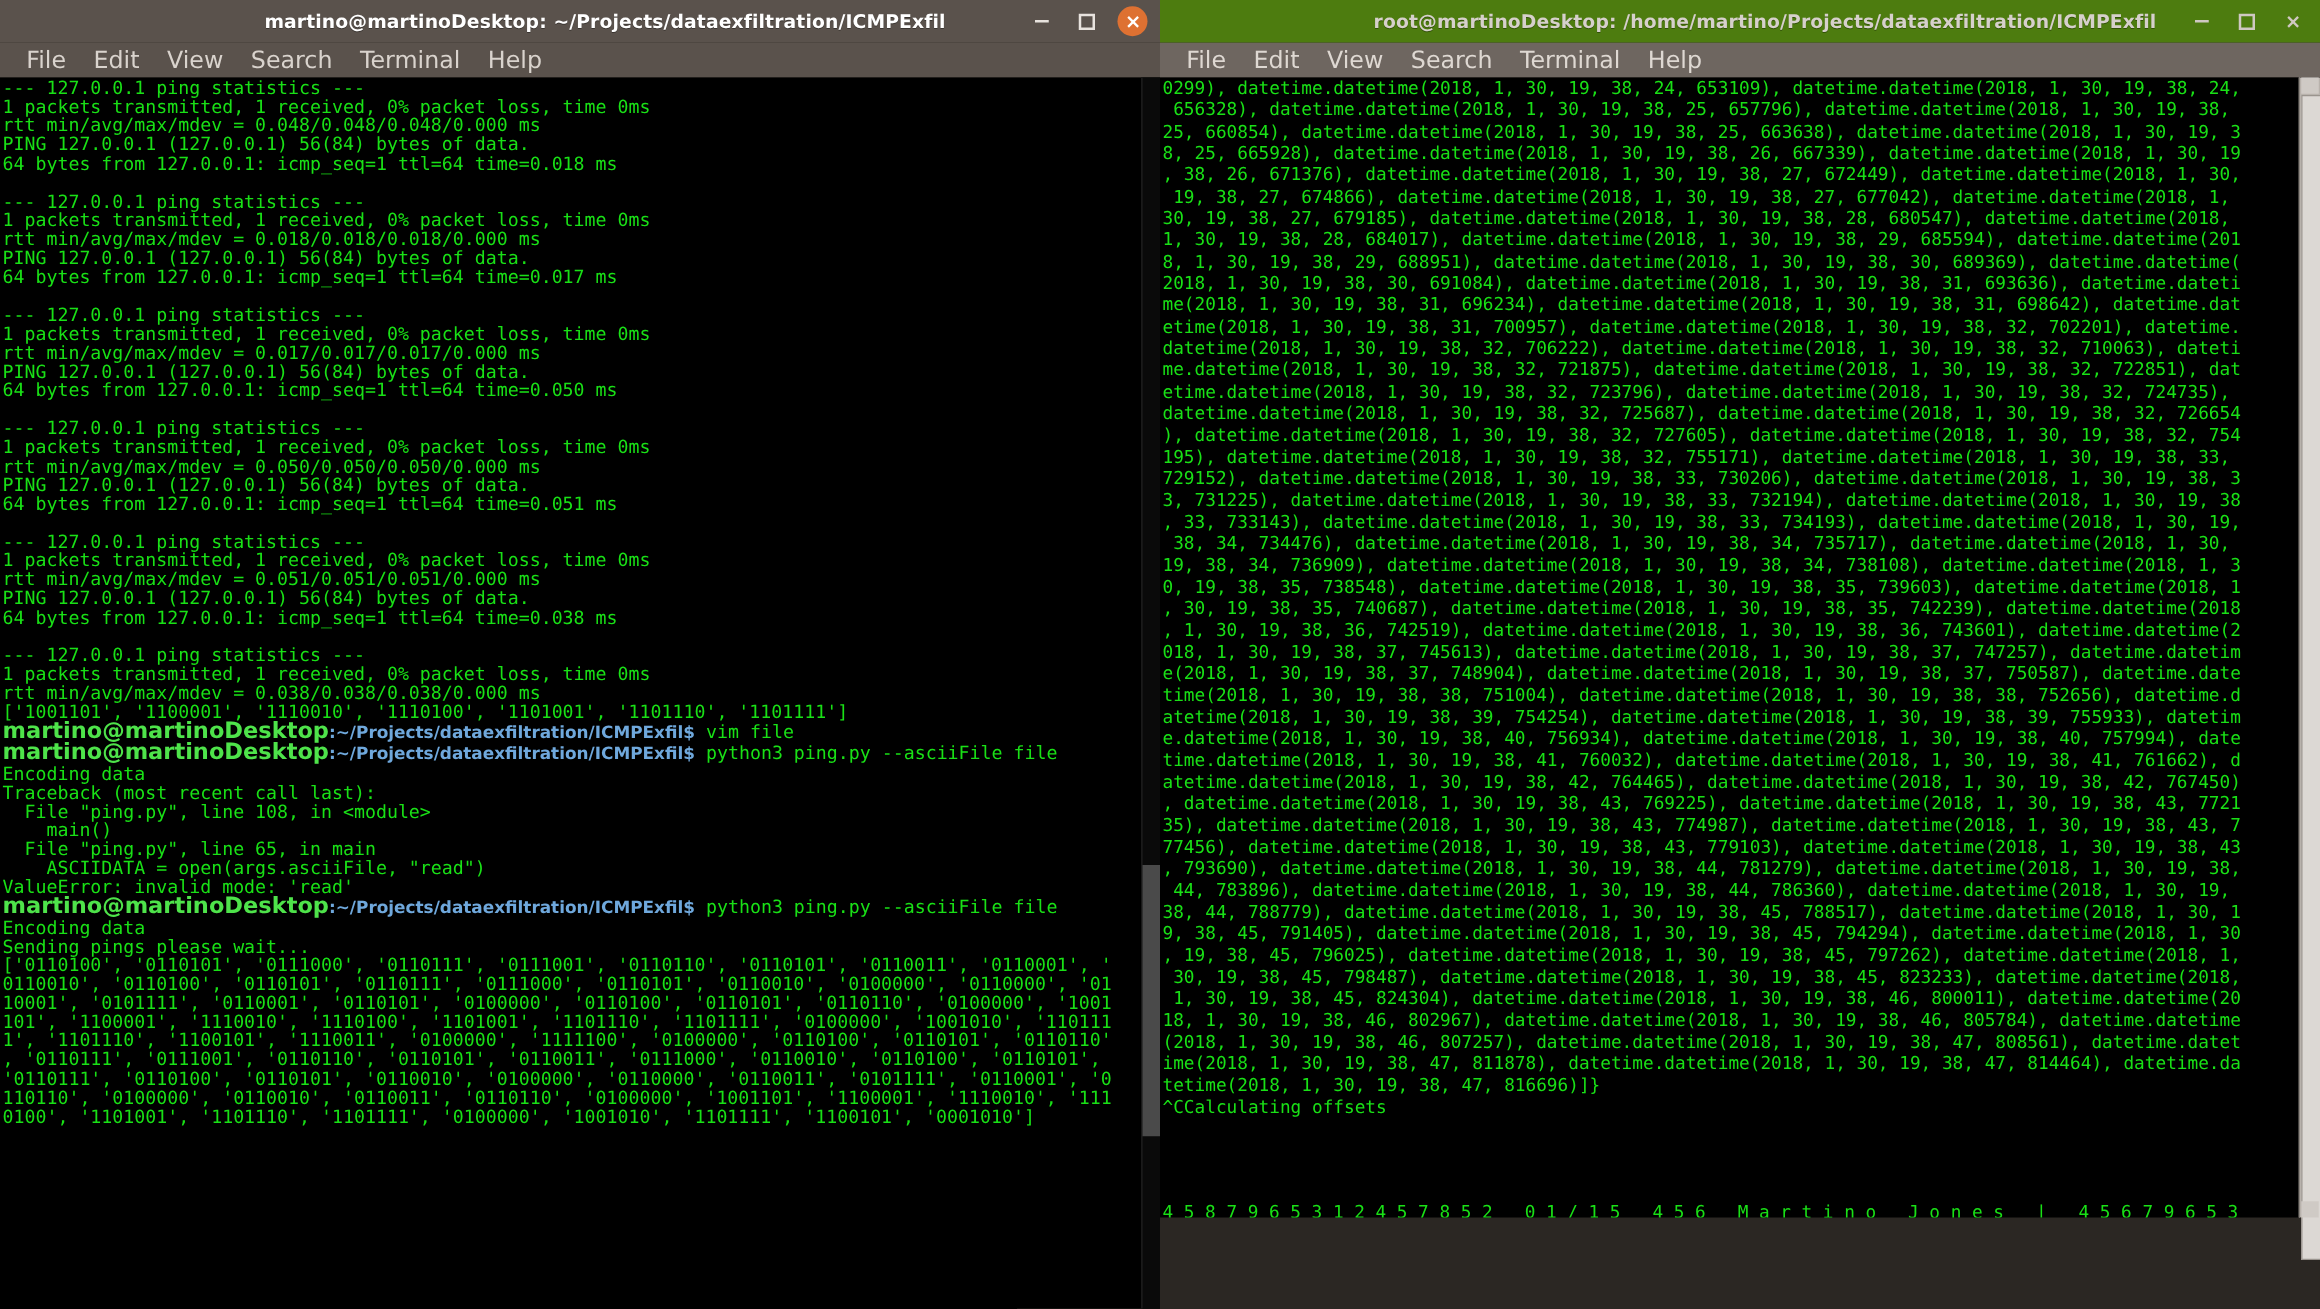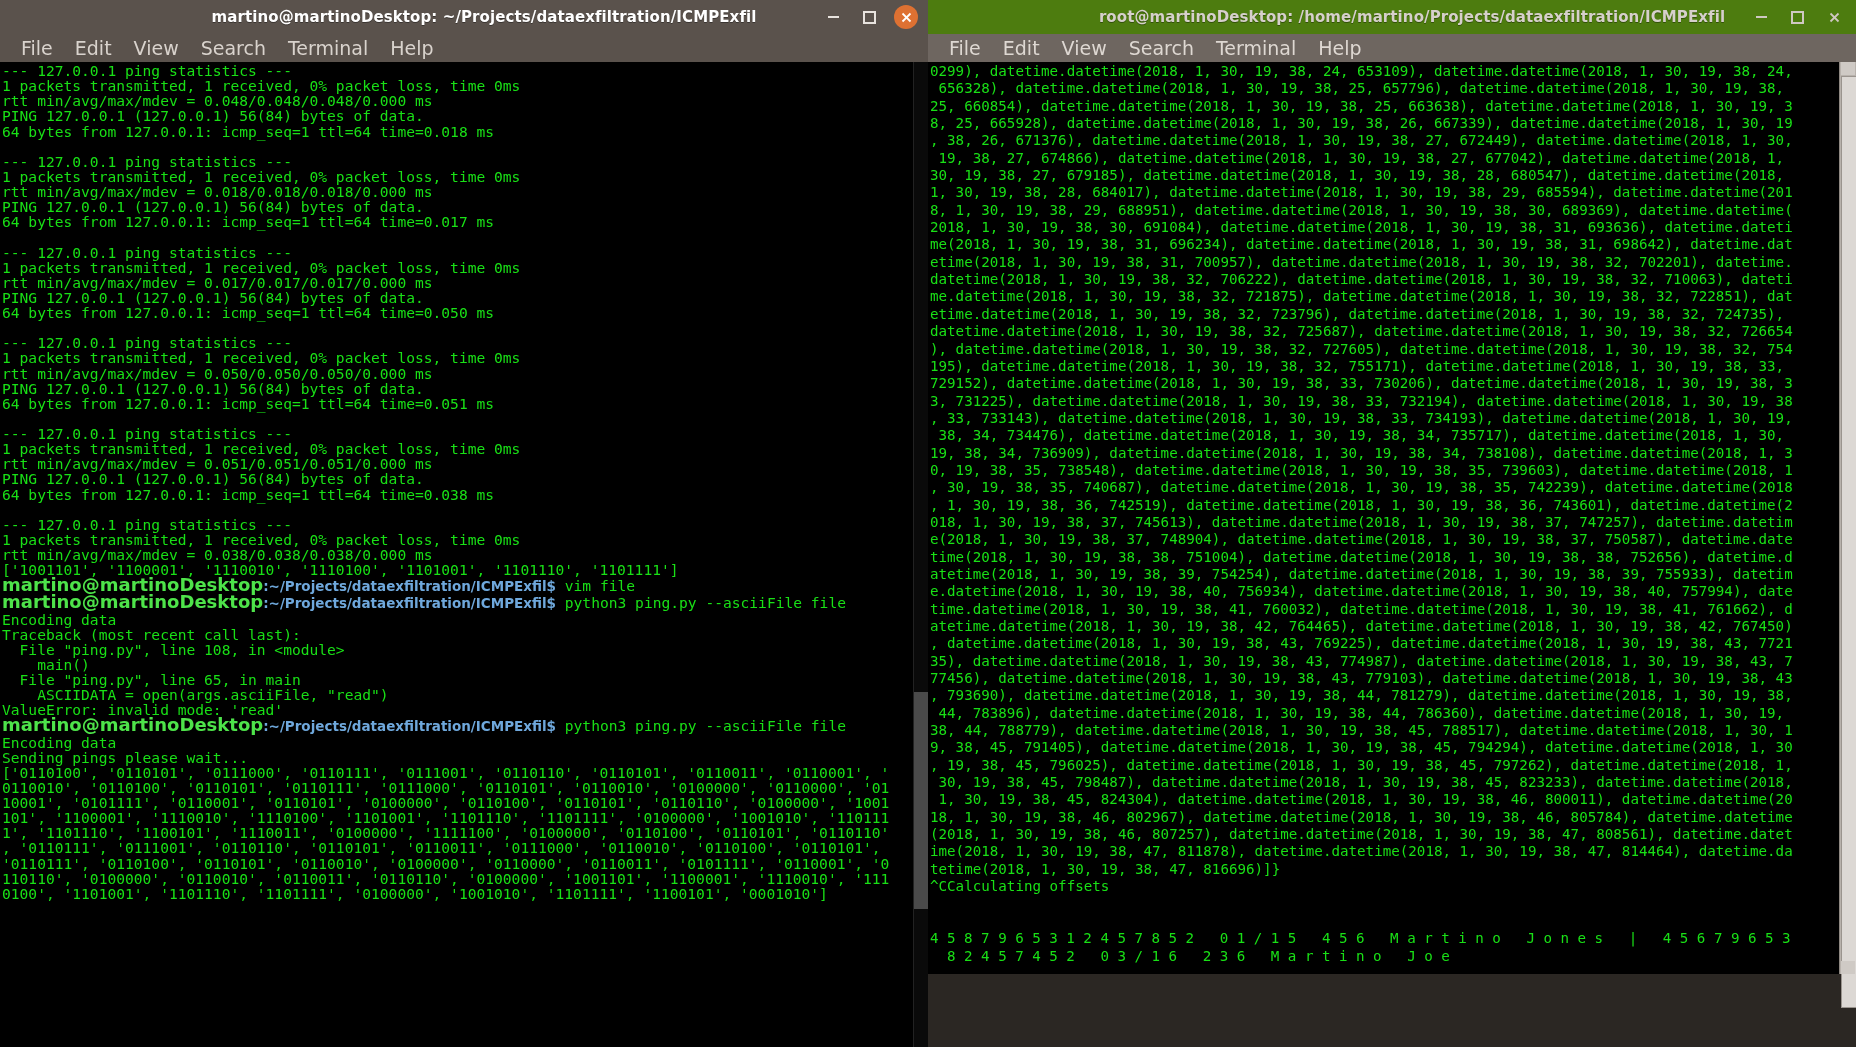--- a/index.html
+++ b/index.html
@@ -69,21 +69,21 @@
 
   
   .p-user{color:#4ee34a;font-family:"DejaVu Sans",sans-serif;font-weight:bold;font-size:18px;}
   .p-path{color:#6fa8dc;font-family:"DejaVu Sans",sans-serif;font-weight:bold;font-size:13.5px;}
   .p-root{color:#fef9c3;}
 
   .cursor{display:inline-block;width:9px;height:14px;border:1px solid #19e016;
           vertical-align:-2px;background:transparent;}
 
   
-  .spaced{letter-spacing:8.5px;}
+  .spaced{letter-spacing:8.5px;margin-top:32px;}
 
   
   .sbar{position:absolute;top:0;right:0;width:16px;height:100%;
         background:#b8b2ac;border-left:1px solid #8d8781;}
   .sbar .thumb{position:absolute;left:1px;width:14px;background:#dcd8d4;border:1px solid #9a948e;}
   .sbar .arrow{position:absolute;left:1px;width:14px;height:13px;background:#cfcac5;}
   .sbar .arrow.top{top:0;}
   .sbar .arrow.bot{bottom:0;}
   .sbar-left{width:14px;background:#0a0a0a;border-left:1px solid #222;}
   .sbar-left .thumb{background:#4a4a4a;border:none;left:0;width:14px;}

